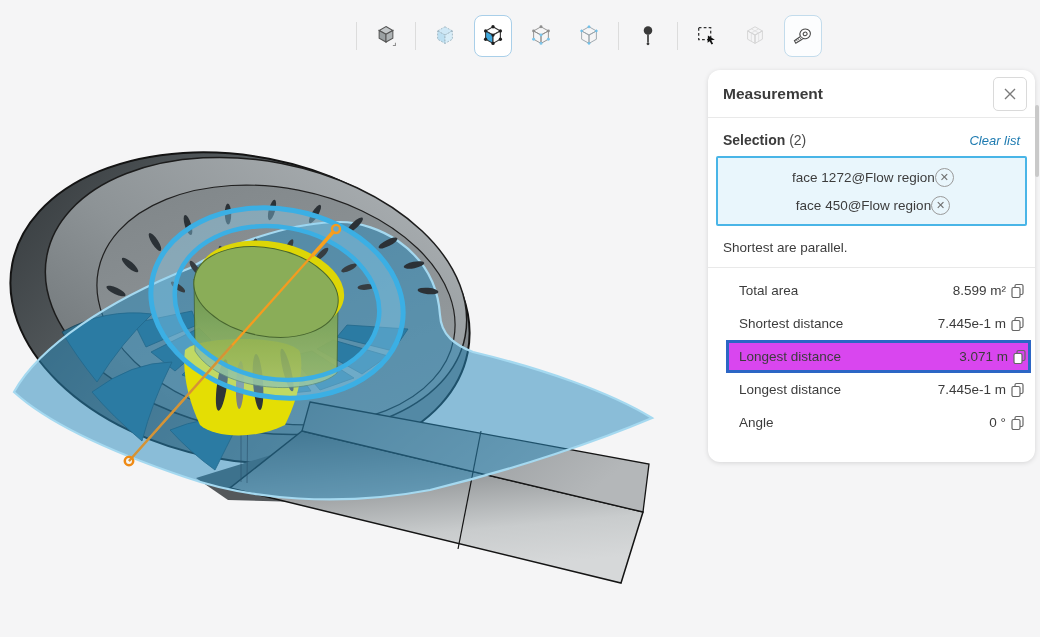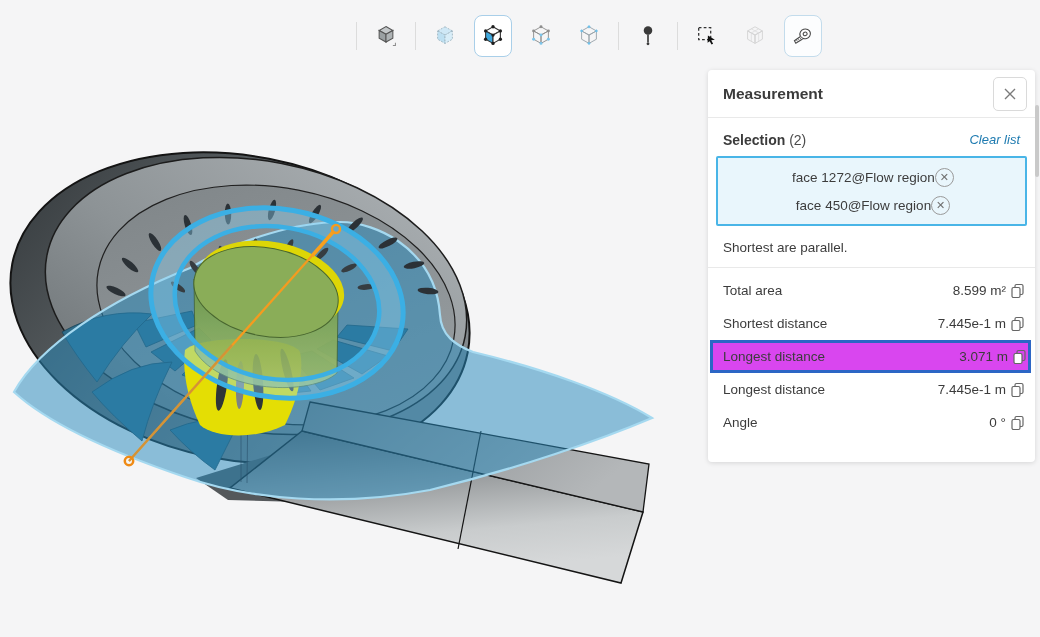--- a/index.html
+++ b/index.html
@@ -14,41 +14,41 @@
   .tb-divider{width:1px;height:28px;background:#dcdcdc;}
   .tb-btn{width:38px;height:42px;display:flex;align-items:center;justify-content:center;
           border:1px solid transparent;border-radius:8px;background:transparent;cursor:pointer;}
   .tb-btn.selected{border-color:#a9cfe9;background:#ffffff;}
   .tb-btn.selected2{border-color:#c3dcec;background:#fcfdfe;}
   .tb-btn.disabled{opacity:.45;}
   .tb-btn svg{display:block;}
 
   
   .panel{position:absolute;left:708px;top:70px;width:327px;height:392px;background:#ffffff;
-         border-radius:4px;box-shadow:0 1px 5px rgba(0,0,0,.13);box-sizing:border-box;}
+         border-radius:12px;box-shadow:0 1px 5px rgba(0,0,0,.13);box-sizing:border-box;}
   .panel-header{height:48px;display:flex;align-items:center;justify-content:space-between;
                 padding:0 8px 0 15px;border-bottom:1px solid #e9e9e9;box-sizing:border-box;}
   .panel-title{font-size:15.5px;font-weight:bold;color:#3b3b3b;}
   .close-btn{width:34px;height:34px;border:1px solid #dadada;border-radius:5px;background:#fff;
              display:flex;align-items:center;justify-content:center;cursor:pointer;}
   .close-btn svg{display:block;}
-  .sel-header{display:flex;align-items:flex-start;justify-content:space-between;padding:14px 15px 8px 15px;}
+  .sel-header{display:flex;align-items:center;justify-content:space-between;padding:14px 15px 8px 15px;}
   .sel-title{font-size:14px;color:#3b3b3b;}
   .sel-title b{font-weight:bold;}
   .sel-count{font-weight:normal;color:#4c4c4c;}
   .clear-link{font-size:13px;color:#1d7ab0;cursor:pointer;font-style:italic;}
   .sel-box{margin:0 8px;border:2px solid #49b5e7;background:#e9f6fc;border-radius:2px;
            padding:5px 0;box-sizing:border-box;}
   .sel-item{height:28px;display:flex;align-items:center;justify-content:center;
             padding:0 12px 0 15px;font-size:13.5px;color:#3c3c3c;}
   .remove-btn{width:19px;height:19px;border:1px solid #9a9a9a;border-radius:50%;background:transparent;
               color:#6f6f6f;font-size:11px;line-height:17px;text-align:center;cursor:pointer;padding:0;}
   .status-line{padding:14px 15px 12px 15px;font-size:13.5px;color:#3c3c3c;}
   .divider{height:1px;background:#e9e9e9;}
-  .results{padding:6px 0 0 0;}
+  .results{padding:6px 0 0 16px;}
   .res-row{height:33px;display:flex;align-items:center;justify-content:space-between;
            padding:0 10px 0 15px;font-size:13.5px;color:#3c3c3c;}
   .res-row .val-group{display:flex;align-items:center;gap:4px;}
   .res-value{font-size:13.5px;color:#3c3c3c;}
   .copy-btn{background:none;border:none;padding:0;cursor:pointer;display:flex;align-items:center;}
   .res-row.highlight{background:#d946ef;box-shadow:inset 0 0 0 3px #2c66c5;
                      margin:0 4px 0 2px;padding:0 4px 0 13px;align-items:center;}
   .scroll-thumb{position:absolute;right:1px;top:105px;width:4px;height:72px;background:#c9c9c9;border-radius:2px;}
 </style>
 </head>

